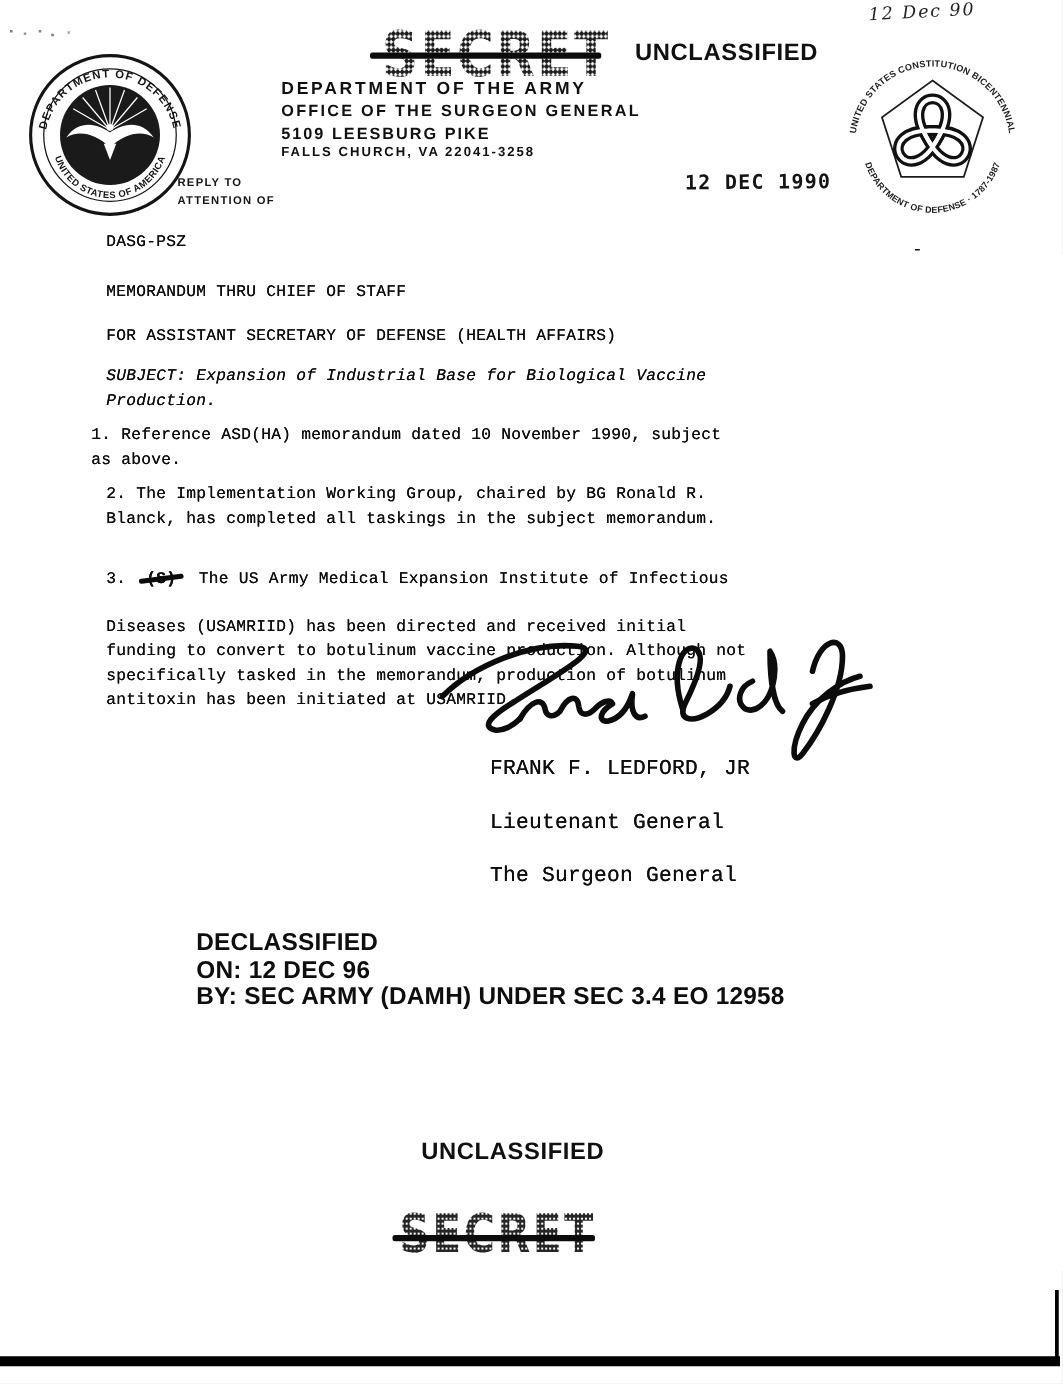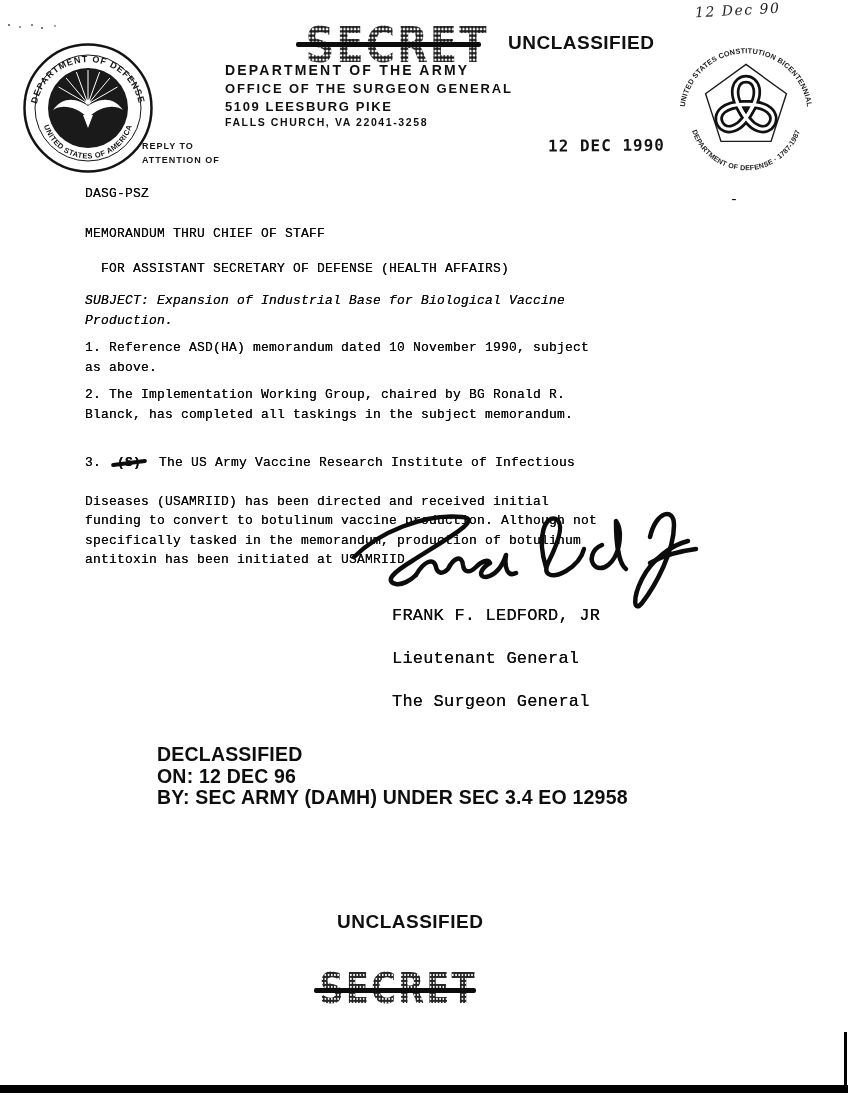--- a/index.html
+++ b/index.html
@@ -152,33 +152,33 @@
         </g>
       </g>
     </svg>
   </div>
 
   <div class="abs mono" style="left:85px; top:184px;">DASG-PSZ</div>
   <div class="abs mono dash-right">-</div>
 
   <div class="abs mono" style="left:85px; top:224px;">MEMORANDUM THRU CHIEF OF STAFF</div>
 
-  <div class="abs mono" style="left:101px; top:259px;">FOR ASSISTANT SECRETARY OF DEFENSE (HEALTH AFFAIRS)</div>
+  <div class="abs mono" style="left:85px; top:259px;">FOR ASSISTANT SECRETARY OF DEFENSE (HEALTH AFFAIRS)</div>
 
   <div class="abs mono" style="left:85px; top:291px;font-style:italic;">SUBJECT: Expansion of Industrial Base for Biological Vaccine
 Production.</div>
 
-  <div class="abs mono" style="left:85px; top:338px;">1.  Reference ASD(HA) memorandum dated 10 November 1990, subject
+  <div class="abs mono" style="left:73px; top:338px;">1.  Reference ASD(HA) memorandum dated 10 November 1990, subject
 as above.</div>
 
   <div class="abs mono" style="left:85px; top:385px;">2.  The Implementation Working Group, chaired by BG Ronald R.
 Blanck, has completed all taskings in the subject memorandum.</div>
 
   <div class="abs mono" style="left:85px; top:433px; width:690px;">
-    <div style="white-space:pre;"><span>3.</span><span style="display:inline-block; width:14px;"></span><span class="struck-mark">(S)</span><span style="display:inline-block; width:16px;"></span><span>The US Army Vaccine Research Institute of Infectious</span></div>
+    <div style="white-space:pre;"><span>3.</span><span style="display:inline-block; width:14px;"></span><span class="struck-mark">(S)</span><span style="display:inline-block; width:16px;"></span><span>The US Army Medical Expansion Institute of Infectious</span></div>
     <div>Diseases (USAMRIID) has been directed and received initial
 funding to convert to botulinum vaccine production.  Although not
 specifically tasked in the memorandum, production of botulinum
 antitoxin has been initiated at USAMRIID.</div>
   </div>
 
   <div class="abs" style="left:350px; top:505px;">
     <svg width="350" height="115" viewBox="0 0 350 115">
       <g stroke="#0c0c0c" stroke-width="4.5" fill="none" stroke-linecap="round" stroke-linejoin="round">
         <path d="M4,52 C28,28 74,8 112,12 C134,14 96,34 62,56 C44,67 34,76 46,79 C52,80 60,76 66,70"></path>

